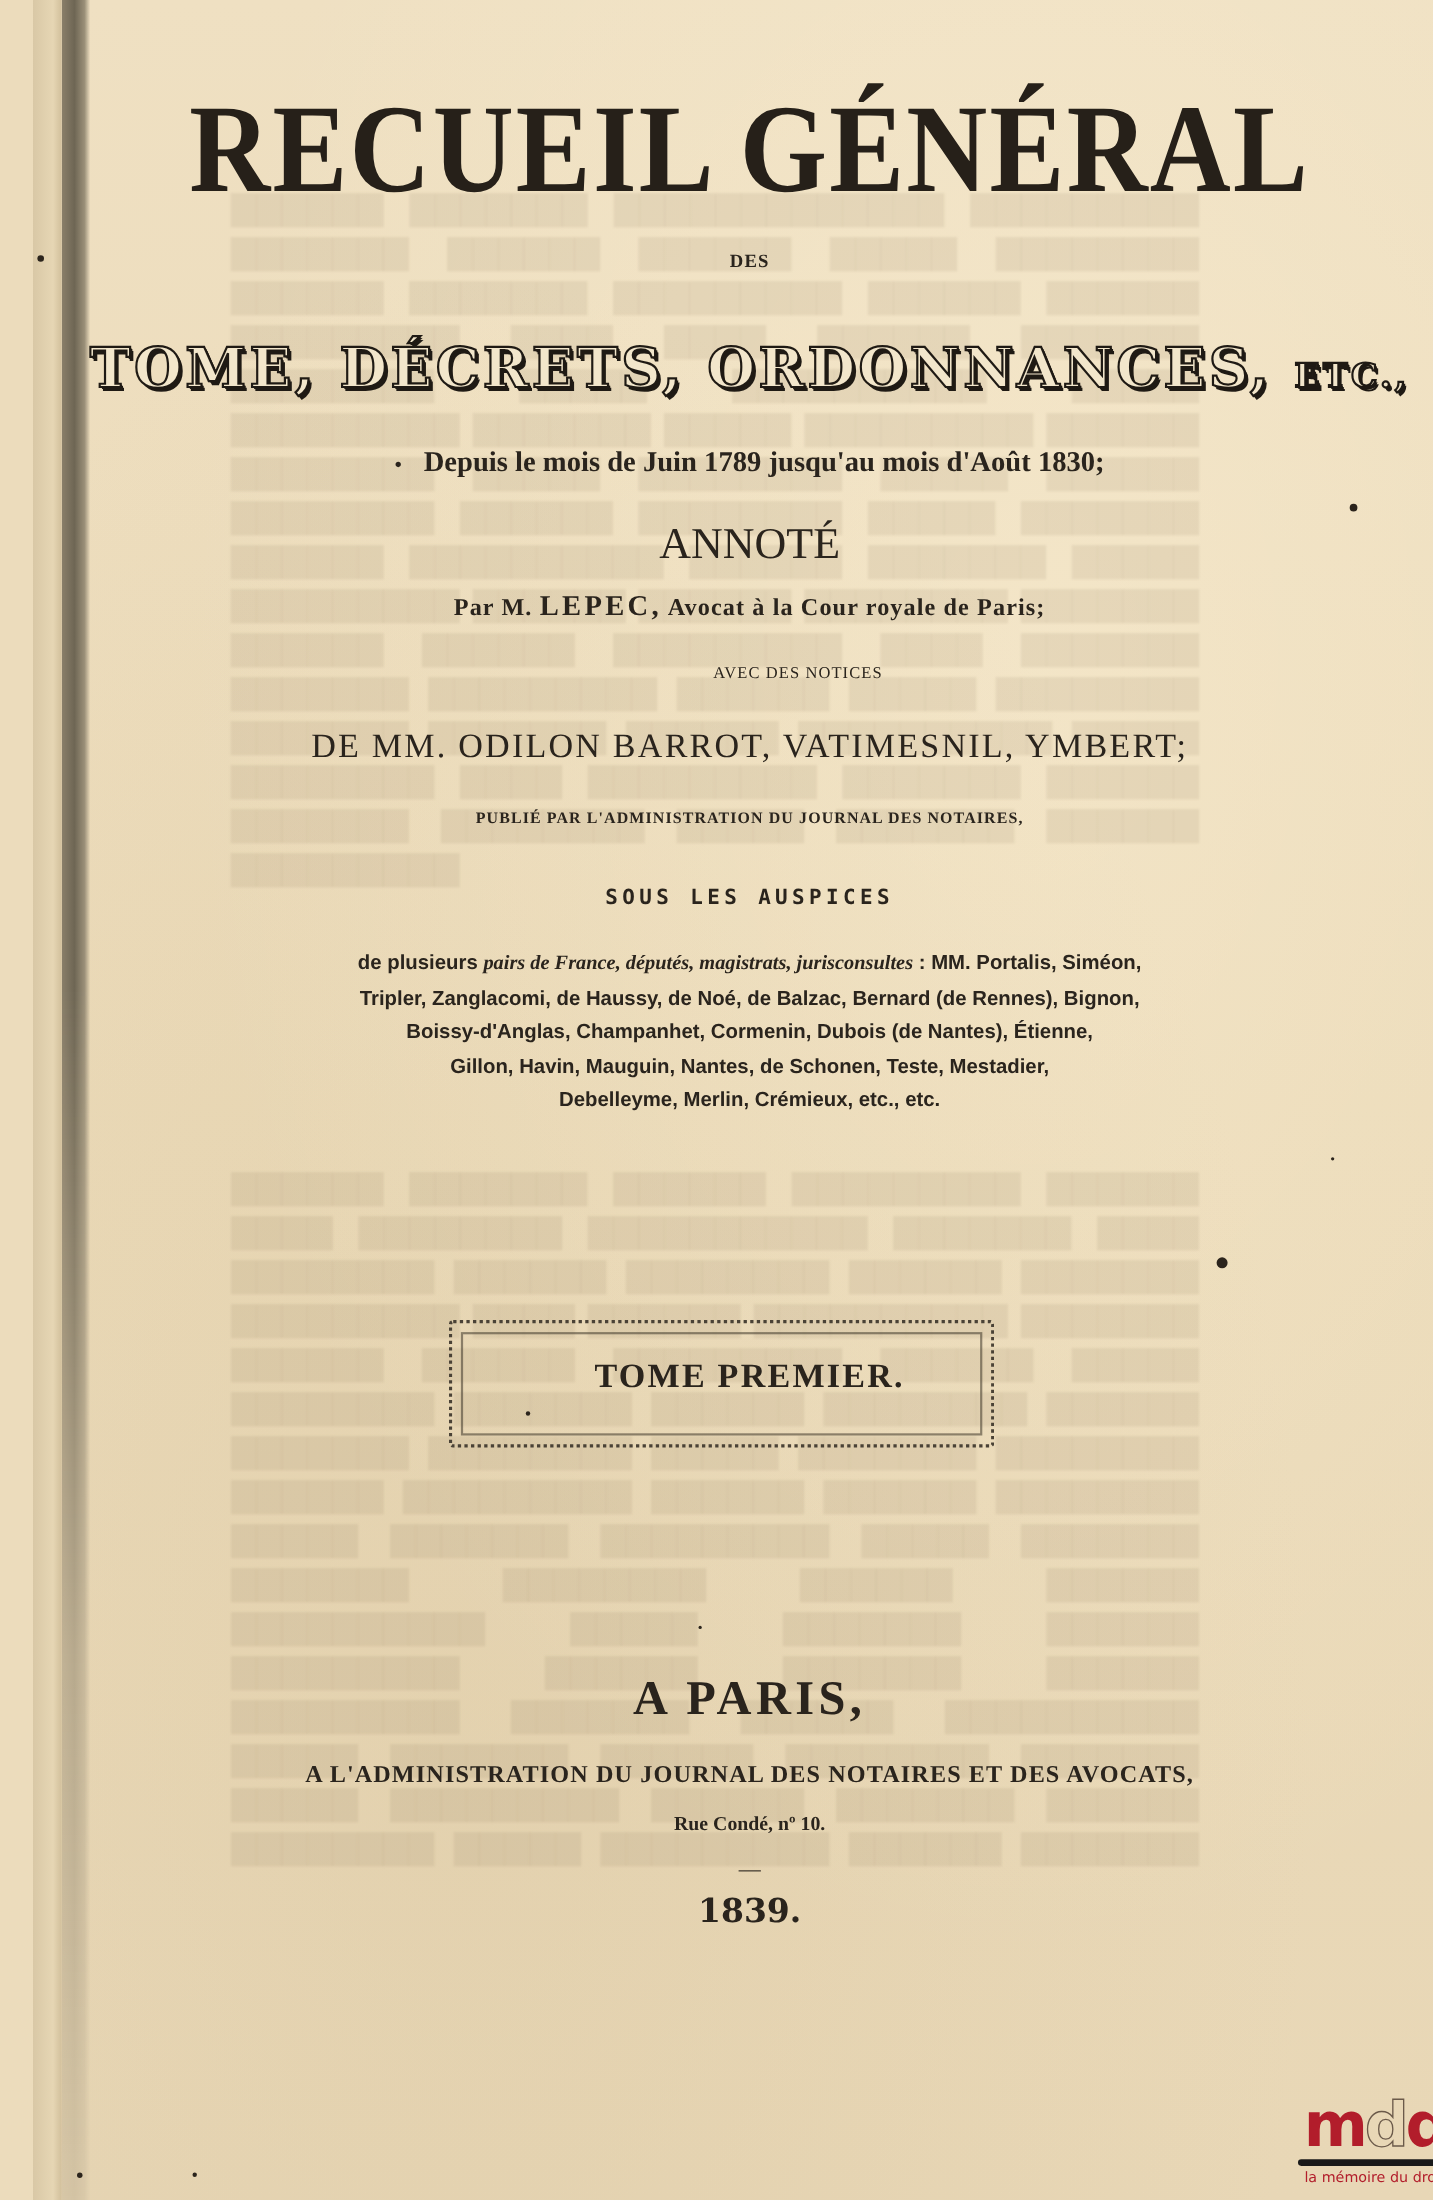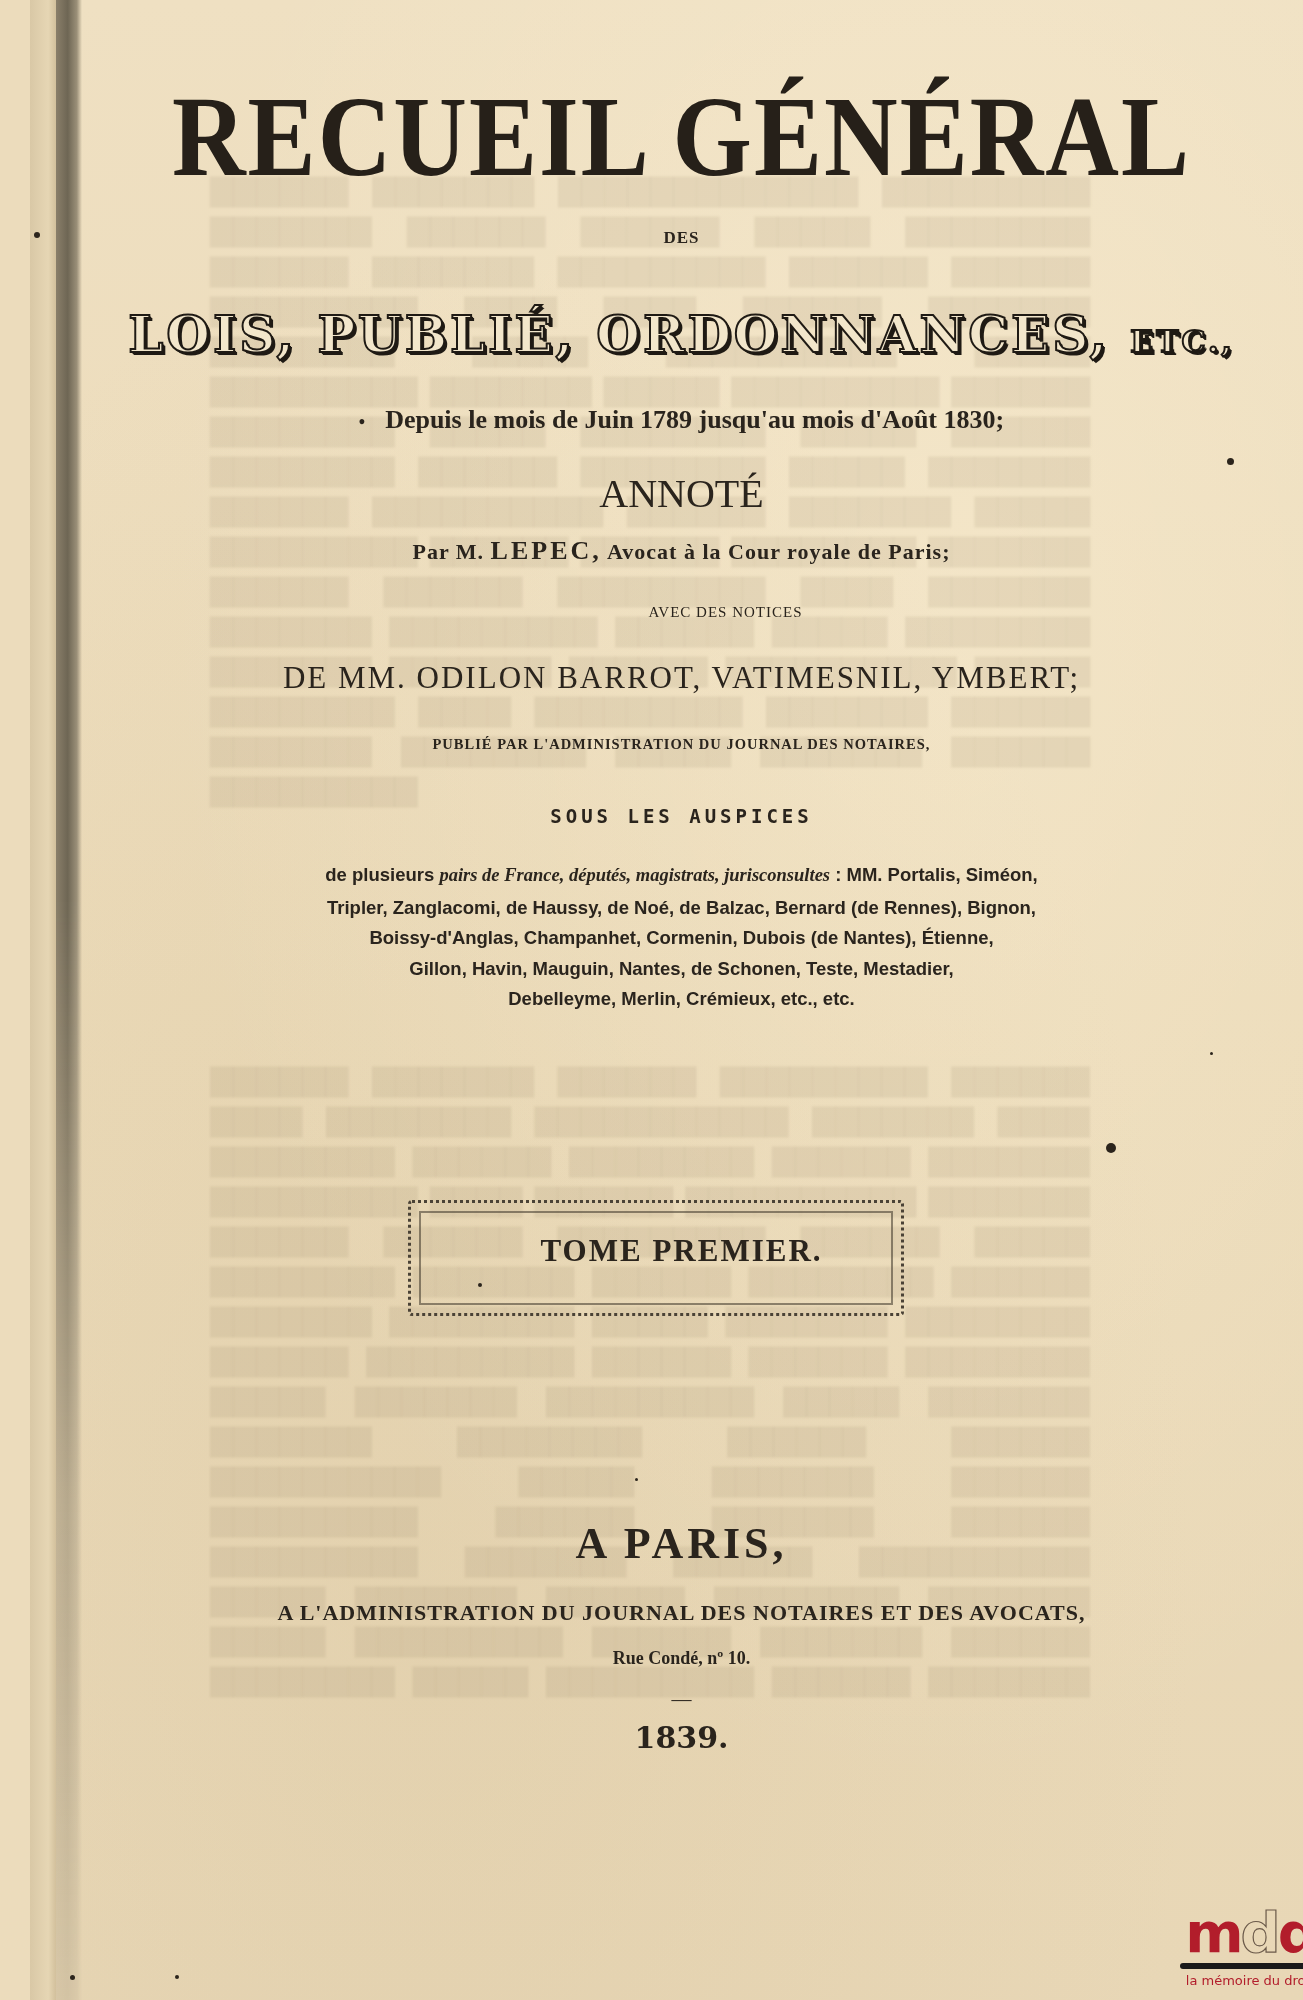--- a/index.html
+++ b/index.html
@@ -111,21 +111,21 @@
   <div class="binding-dark"></div>
 
   <div class="showthrough" style="top:170px;">▇▇▇▇▇▇ ▇▇▇▇▇▇▇ ▇▇▇▇▇▇▇▇▇▇▇▇▇ ▇▇▇▇▇▇▇▇▇ ▇▇▇▇▇▇▇ ▇▇▇▇▇▇ ▇▇▇▇▇▇ ▇▇▇▇▇ ▇▇▇▇▇▇▇▇ ▇▇▇▇▇▇ ▇▇▇▇▇▇▇ ▇▇▇▇▇▇▇▇▇ ▇▇▇▇▇▇ ▇▇▇▇▇▇ ▇▇▇▇▇▇▇▇▇ ▇▇▇▇ ▇▇▇▇ ▇▇▇▇▇▇ ▇▇▇▇▇▇▇ ▇▇▇▇▇▇▇▇ ▇▇▇▇▇ ▇▇▇▇▇▇▇▇▇▇ ▇▇▇▇▇ ▇▇▇▇▇▇▇▇▇ ▇▇▇▇▇▇▇ ▇▇▇▇▇ ▇▇▇▇▇▇▇▇▇ ▇▇▇▇▇▇ ▇▇▇▇▇▇▇▇ ▇▇▇▇▇ ▇▇▇▇▇▇▇▇ ▇▇▇▇▇ ▇▇▇▇▇▇ ▇▇▇▇▇▇▇▇ ▇▇▇▇▇▇ ▇▇▇▇▇▇▇▇ ▇▇▇▇▇ ▇▇▇▇▇▇▇ ▇▇▇▇▇▇ ▇▇▇▇▇▇▇▇▇▇ ▇▇▇▇▇▇ ▇▇▇▇▇▇▇ ▇▇▇▇▇ ▇▇▇▇▇▇▇▇▇ ▇▇▇▇▇▇ ▇▇▇▇▇▇ ▇▇▇▇▇▇▇▇ ▇▇▇▇▇▇▇ ▇▇▇▇▇▇ ▇▇▇▇▇▇ ▇▇▇▇▇▇▇▇▇ ▇▇▇▇ ▇▇▇▇▇▇▇ ▇▇▇▇▇▇▇ ▇▇▇▇▇▇▇▇▇ ▇▇▇▇▇▇ ▇▇▇▇▇ ▇▇▇▇▇▇▇▇ ▇▇▇▇▇▇▇ ▇▇▇▇▇▇▇ ▇▇▇▇▇▇ ▇▇▇▇▇▇▇▇▇▇ ▇▇▇▇▇ ▇▇▇▇▇▇▇▇ ▇▇▇▇ ▇▇▇▇▇▇▇▇▇ ▇▇▇▇▇▇▇ ▇▇▇▇▇▇ ▇▇▇▇▇▇▇ ▇▇▇▇▇▇▇▇ ▇▇▇▇▇ ▇▇▇▇▇▇▇ ▇▇▇▇▇▇ ▇▇▇▇▇▇▇▇▇</div>
 
   <div class="showthrough" style="top:1060px; height:640px; overflow:hidden;">▇▇▇▇▇▇ ▇▇▇▇▇▇▇ ▇▇▇▇▇▇ ▇▇▇▇▇▇▇▇▇ ▇▇▇▇▇▇ ▇▇▇▇ ▇▇▇▇▇▇▇▇ ▇▇▇▇▇▇▇▇▇▇▇ ▇▇▇▇▇▇▇ ▇▇▇▇ ▇▇▇▇▇▇▇▇ ▇▇▇▇▇▇ ▇▇▇▇▇▇▇▇ ▇▇▇▇▇▇ ▇▇▇▇▇▇▇ ▇▇▇▇▇▇▇▇▇ ▇▇▇▇ ▇▇▇▇▇▇ ▇▇▇▇▇▇▇▇▇▇ ▇▇▇▇▇▇▇ ▇▇▇▇▇▇ ▇▇▇▇▇▇ ▇▇▇▇▇▇▇▇▇ ▇▇▇▇▇▇ ▇▇▇▇▇ ▇▇▇▇▇▇▇▇ ▇▇▇▇▇▇▇ ▇▇▇▇▇▇ ▇▇▇▇▇▇▇▇ ▇▇▇▇▇▇ ▇▇▇▇▇▇▇ ▇▇▇▇▇▇▇▇ ▇▇▇▇▇ ▇▇▇▇▇▇▇ ▇▇▇▇▇▇▇▇ ▇▇▇▇▇▇ ▇▇▇▇▇▇▇▇▇ ▇▇▇▇▇▇ ▇▇▇▇▇▇ ▇▇▇▇▇▇▇▇ ▇▇▇▇▇ ▇▇▇▇▇▇▇ ▇▇▇▇▇▇▇▇▇ ▇▇▇▇▇ ▇▇▇▇▇▇▇ ▇▇▇▇▇▇▇ ▇▇▇▇▇▇▇▇ ▇▇▇▇▇▇ ▇▇▇▇▇▇ ▇▇▇▇▇▇▇▇▇▇ ▇▇▇▇▇ ▇▇▇▇▇▇▇ ▇▇▇▇▇▇ ▇▇▇▇▇▇▇▇▇ ▇▇▇▇▇▇ ▇▇▇▇▇▇▇ ▇▇▇▇▇▇ ▇▇▇▇▇▇▇▇▇ ▇▇▇▇▇▇▇ ▇▇▇▇▇▇ ▇▇▇▇▇▇▇▇▇▇ ▇▇▇▇▇ ▇▇▇▇▇▇▇ ▇▇▇▇▇▇ ▇▇▇▇▇▇▇▇ ▇▇▇▇▇▇▇ ▇▇▇▇▇ ▇▇▇▇▇▇▇▇▇ ▇▇▇▇▇▇ ▇▇▇▇▇▇▇ ▇▇▇▇▇▇ ▇▇▇▇▇▇▇▇ ▇▇▇▇▇ ▇▇▇▇▇▇▇▇▇ ▇▇▇▇▇▇ ▇▇▇▇▇▇▇ ▇▇▇▇▇▇▇▇ ▇▇▇▇▇▇ ▇▇▇▇▇▇▇ ▇▇▇▇▇▇▇▇▇ ▇▇▇▇▇ ▇▇▇▇▇▇▇ ▇▇▇▇▇▇ ▇▇▇▇▇▇▇▇▇ ▇▇▇▇▇▇ ▇▇▇▇▇▇▇ ▇▇▇▇▇ ▇▇▇▇▇▇▇▇ ▇▇▇▇▇▇ ▇▇▇▇▇▇▇ ▇▇▇▇▇▇▇▇▇ ▇▇▇▇▇ ▇▇▇▇▇▇▇▇ ▇▇▇▇▇▇ ▇▇▇▇▇▇▇ ▇▇▇▇▇▇▇▇▇ ▇▇▇▇▇ ▇▇▇▇▇▇▇ ▇▇▇▇▇▇ ▇▇▇▇▇▇▇▇▇ ▇▇▇▇▇▇ ▇▇▇▇▇▇▇ ▇▇▇▇▇ ▇▇▇▇▇▇▇▇</div>
 
   <div class="line title">RECUEIL GÉNÉRAL</div>
   <div class="line des">DES</div>
 
   <div class="line ornate">
-    <span>LOIS, PUBLIÉ, ORDONNANCES,</span>
+    <span>TOME, DÉCRETS, ORDONNANCES,</span>
     <span class="etc">ETC.,</span>
   </div>
 
   <div class="line depuis">
     <span class="bullet">•</span><span>Depuis le mois de Juin 1789 jusqu'au mois d'Août 1830;</span>
   </div>
 
   <div class="line annote">ANNOTÉ</div>
 
   <div class="line par">

